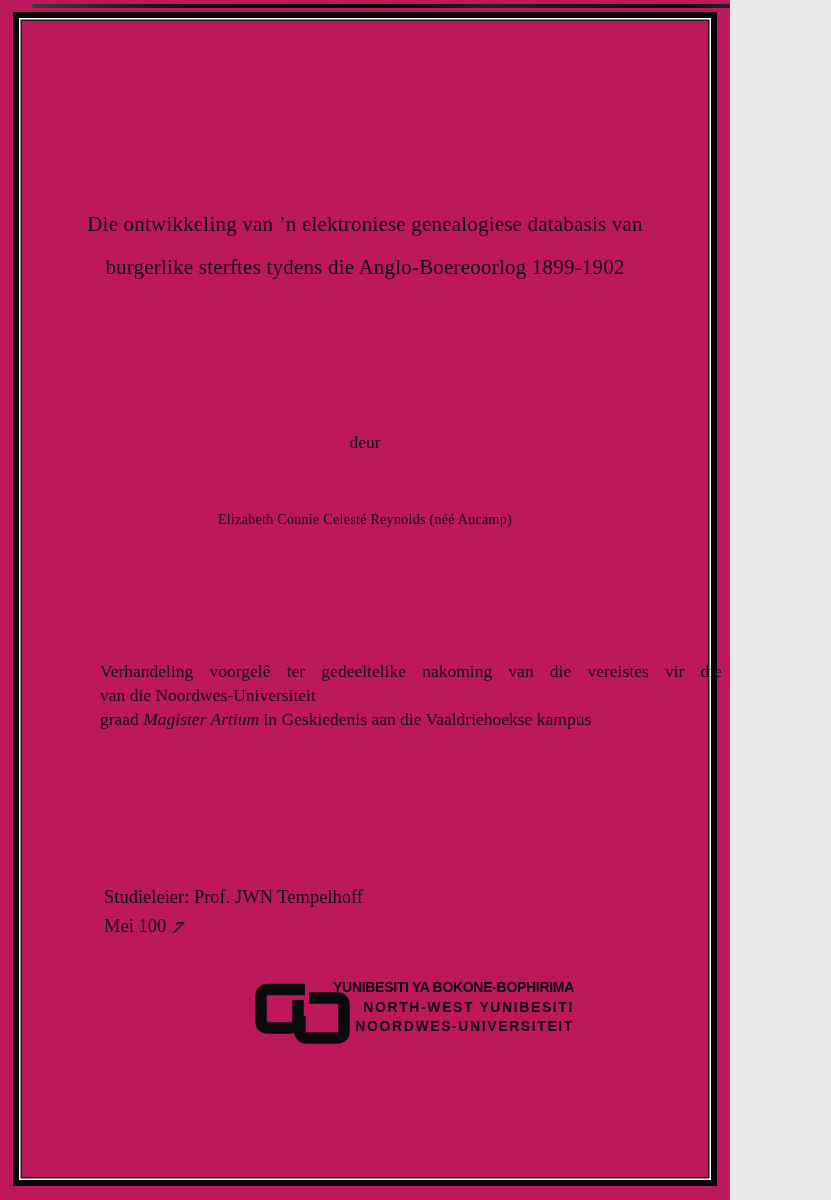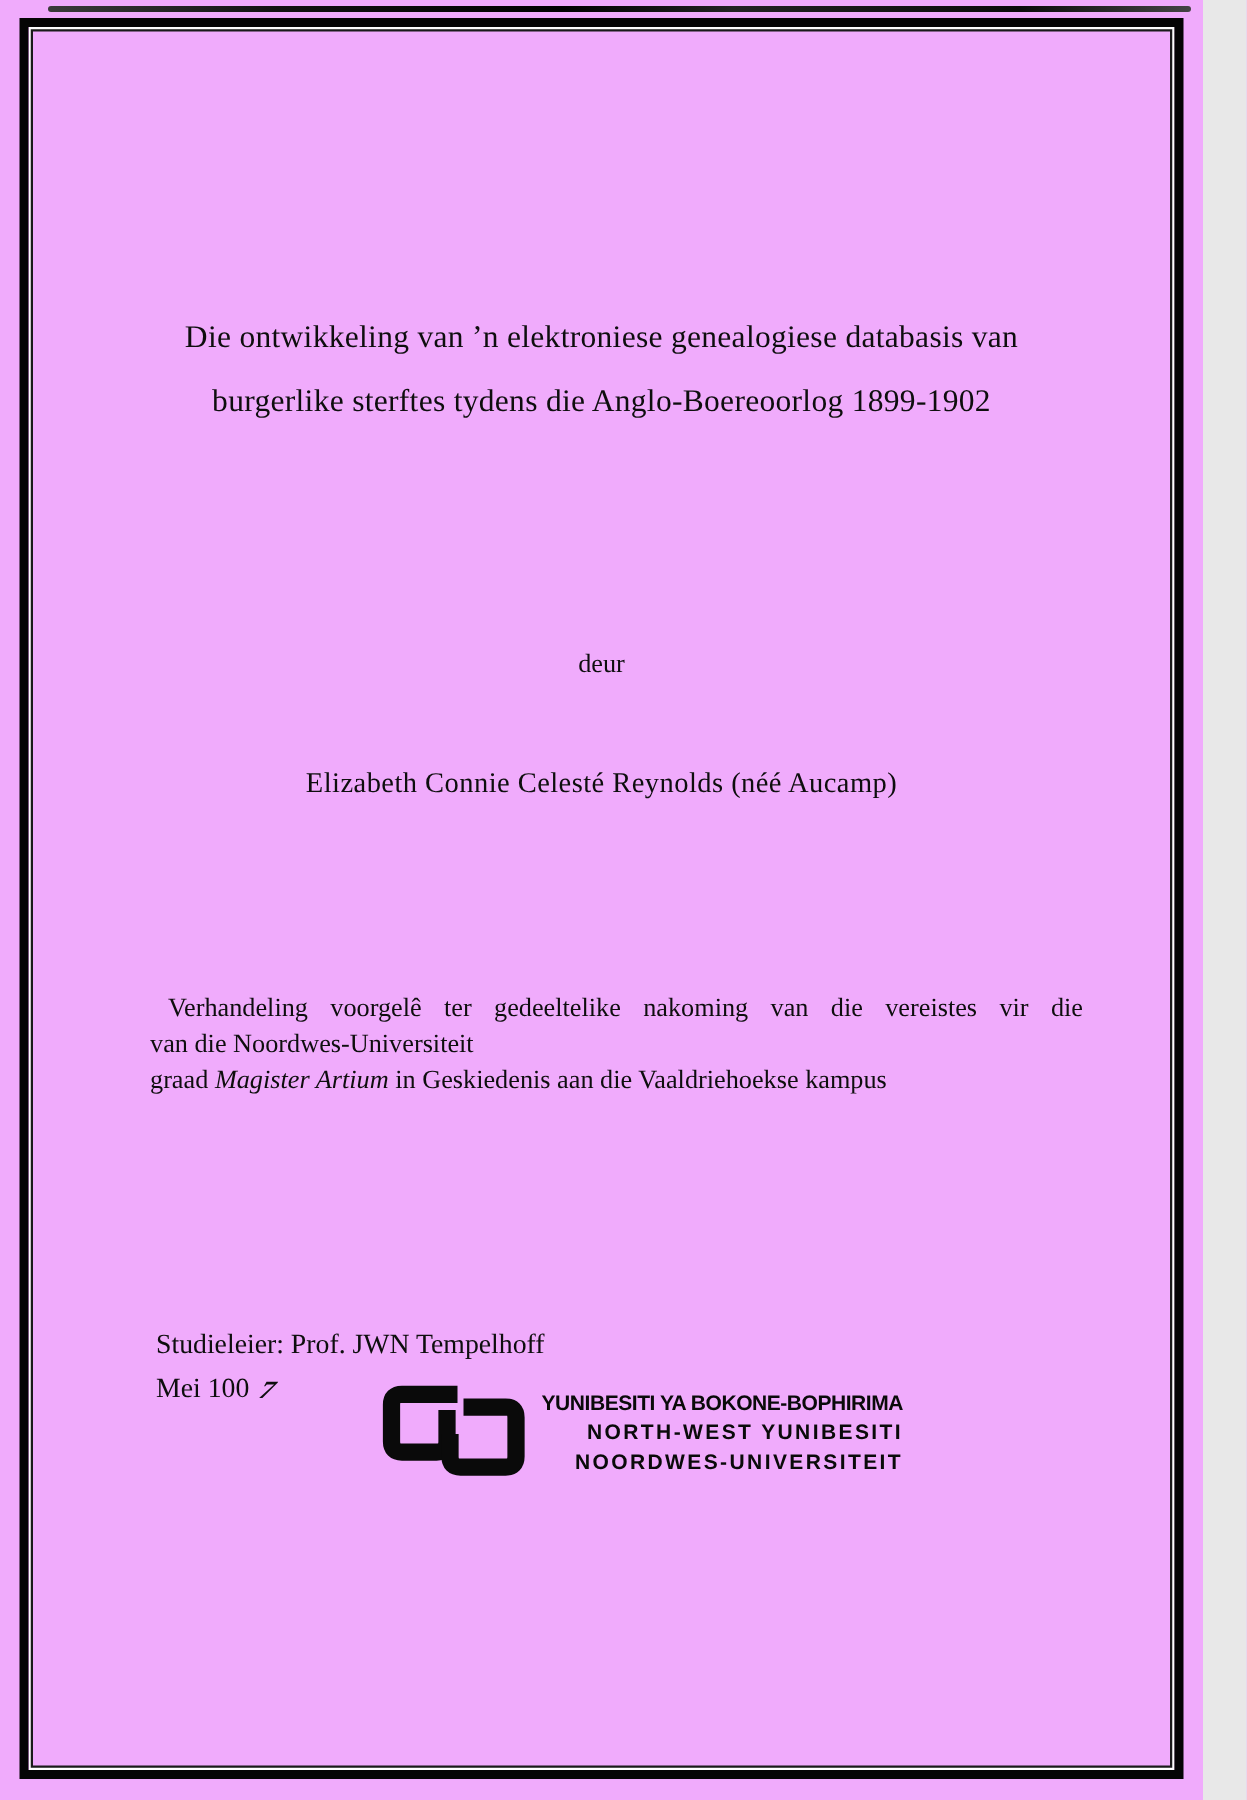--- a/index.html
+++ b/index.html
@@ -1,19 +1,19 @@
 <!DOCTYPE html>
 <html><head>
 <meta charset="utf-8">
 <style>
   html,body{margin:0;padding:0;background:#e8e8e8;}
   .page{
     position:relative;
-    width:802px;height:1200px;
-    background:#f0abfc;
+    width:730px;height:1200px;
+    background:#be185d;
     overflow:hidden;
     font-family:"Liberation Serif","DejaVu Serif",serif;
     color:#0e0e0e;
   }
   
   .scan-line{
     position:absolute;top:4px;left:32px;width:762px;height:4px;
     background:linear-gradient(90deg,#3a3a3a 0%,#111 20%,#000 45%,#222 60%,#0a0a0a 85%,#444 100%);
     border-radius:2px;
   }
@@ -26,41 +26,41 @@
   .title{
     position:absolute;top:203px;left:50px;right:50px;
     text-align:center;font-size:21px;line-height:43px;letter-spacing:.2px;
   }
   .byline-label{
     position:absolute;top:432px;left:0;right:0;
     text-align:center;font-size:17.5px;font-family:Liberation Serif, serif;
   }
   .author{
     position:absolute;top:512px;left:0;right:0;
-    text-align:center;font-size:19px;letter-spacing:.3px;
+    text-align:center;font-size:14px;letter-spacing:.3px;
   }
   .statement{
     position:absolute;top:659px;left:100px;width:622px;
     font-size:17.5px;line-height:24px;
   }
-  .statement .just{text-align:justify;text-align-last:justify;margin-left:12px;}
+  .statement .just{text-align:justify;text-align-last:justify;}
   .statement em{font-style:italic;}
   .footer-block{
     position:absolute;top:883px;left:104px;
     font-size:18.5px;line-height:29px;
   }
   .seven{
     display:inline-block;
     font-weight:bold;
     transform:skewX(-28deg) scaleY(.9);
     transform-origin:bottom left;
   }
   .logo{
-    position:absolute;top:912px;left:252px;
-    display:flex;align-items:center;gap:28px;
+    position:absolute;top:972px;left:252px;
+    display:flex;align-items:flex-start;
   }
   .logo-mark{flex:0 0 auto;}
   .logo-text{
     margin-left:-34px;margin-top:6px;width:252px;
     text-align:right;
     font-family:"Liberation Sans","DejaVu Sans",sans-serif;
     font-size:14px;font-weight:700;line-height:19.5px;color:#0a0a0a;
     white-space:nowrap;
   }
   .logo-l1{letter-spacing:-0.3px;}

